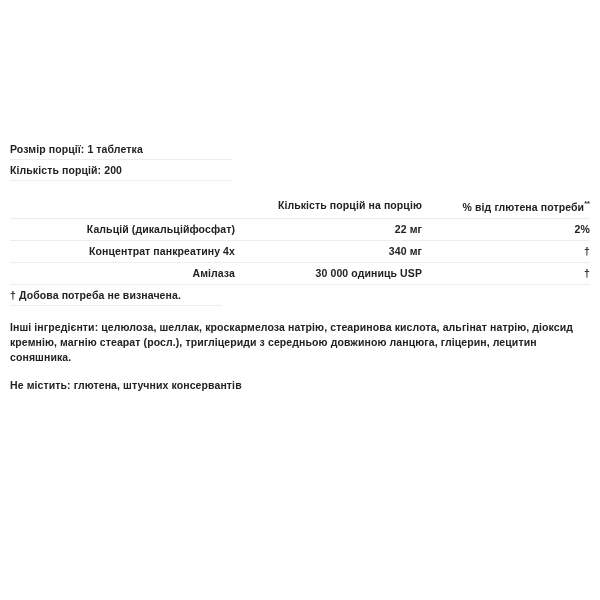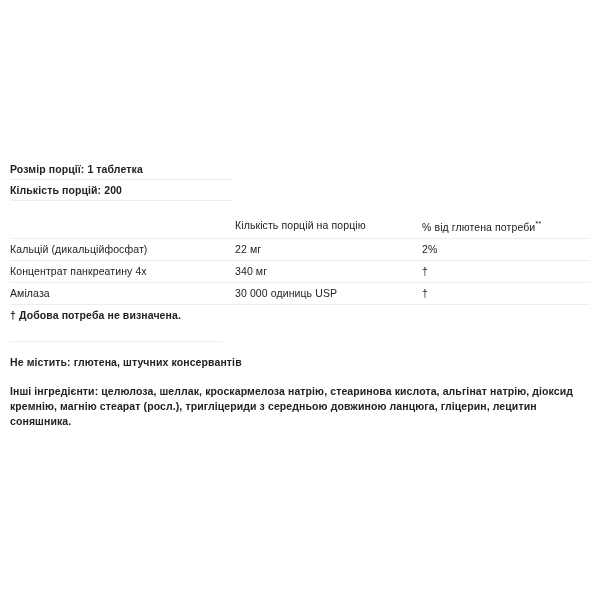--- a/index.html
+++ b/index.html
@@ -56,27 +56,27 @@
     margin-left: 10px;
     border-collapse: collapse;
     table-layout: fixed;
   }
   .facts col.c-name  { width: 225px; }
   .facts col.c-amt   { width: 187px; }
   .facts col.c-dv    { width: 168px; }
 
   .facts th,
   .facts td {
-    text-align: left;
+    text-align: right;
     vertical-align: middle;
     height: 21px;
     line-height: 21px;
     padding: 0;
     font-size: 10.5px;
-    font-weight: normal;
+    font-weight: bold;
     letter-spacing: 0.1px;
     white-space: nowrap;
     border-bottom: 1px solid #ededed;
   }
   .facts thead th {
     border-bottom: 1px solid #ededed;
   }
   .facts thead th.blank {
     border-bottom: 1px solid #ededed;
   }
@@ -87,21 +87,21 @@
   }
   .dagger {
     font-weight: bold;
   }
 
   
   .footnote {
     position: relative;
     margin-left: 10px;
     width: 212px;
-    height: 37px;
+    height: 21px;
     line-height: 21px;
     font-size: 10.5px;
     font-weight: bold;
     letter-spacing: 0.1px;
     white-space: nowrap;
   }
   .footnote::after {
     content: "";
     position: absolute;
     left: 0;
@@ -120,21 +120,21 @@
     line-height: 15px;
     letter-spacing: 0.1px;
     color: #222222;
     max-width: 580px;
   }
   .para.tight { padding-top: 13px; }
 </style>
 </head>
 <body>
 
-<div class="panel" style="top:159px;">
+<div class="panel" style="top:139px;">
 
   <div>
     <div class="info-row">Розмір порції: 1 таблетка</div>
     <div class="info-row">Кількість порцій: 200</div>
   </div>
 
   <div class="gap"></div>
 
   <table class="facts">
     <colgroup>
@@ -163,18 +163,18 @@
       <tr>
         <td>Амілаза</td>
         <td>30 000 одиниць USP</td>
         <td class="dagger">†</td>
       </tr>
     </tbody>
   </table>
 
   <div class="footnote">† Добова потреба не визначена.</div>
 
+  <div class="para">Інші інгредієнти: целюлоза, шеллак, кроскармелоза натрію, стеаринова кислота, альгінат натрію, діоксид кремнію, магнію стеарат (росл.), тригліцериди з середньою довжиною ланцюга, гліцерин, лецитин соняшника.</div>
+
   <div class="para tight">Не містить: глютена, штучних консервантів</div>
-
-  <div class="para">Інші інгредієнти: целюлоза, шеллак, кроскармелоза натрію, стеаринова кислота, альгінат натрію, діоксид кремнію, магнію стеарат (росл.), тригліцериди з середньою довжиною ланцюга, гліцерин, лецитин соняшника.</div>
 
 
 </div>
 
 </body></html>

